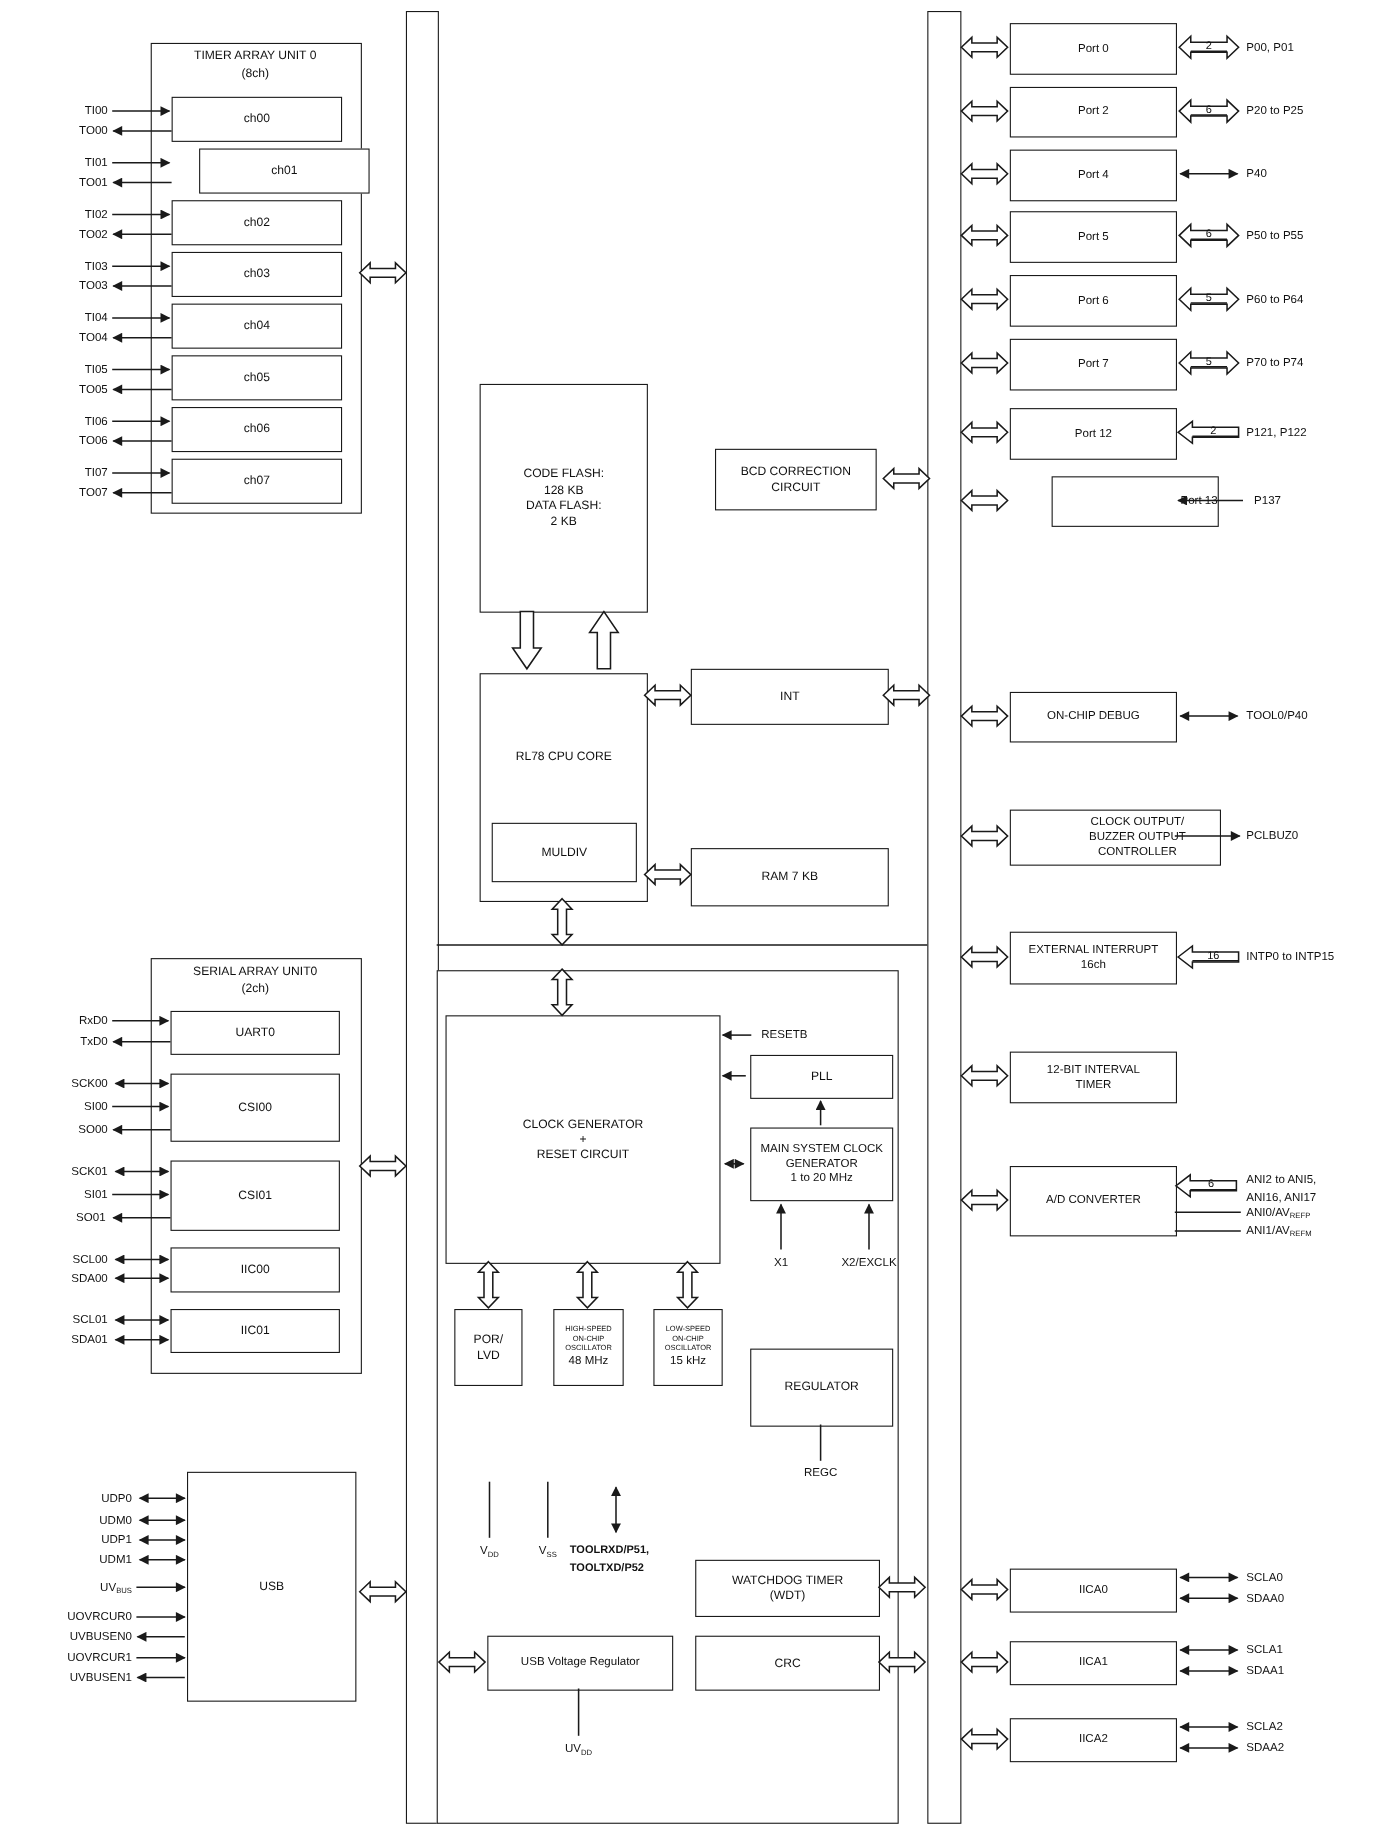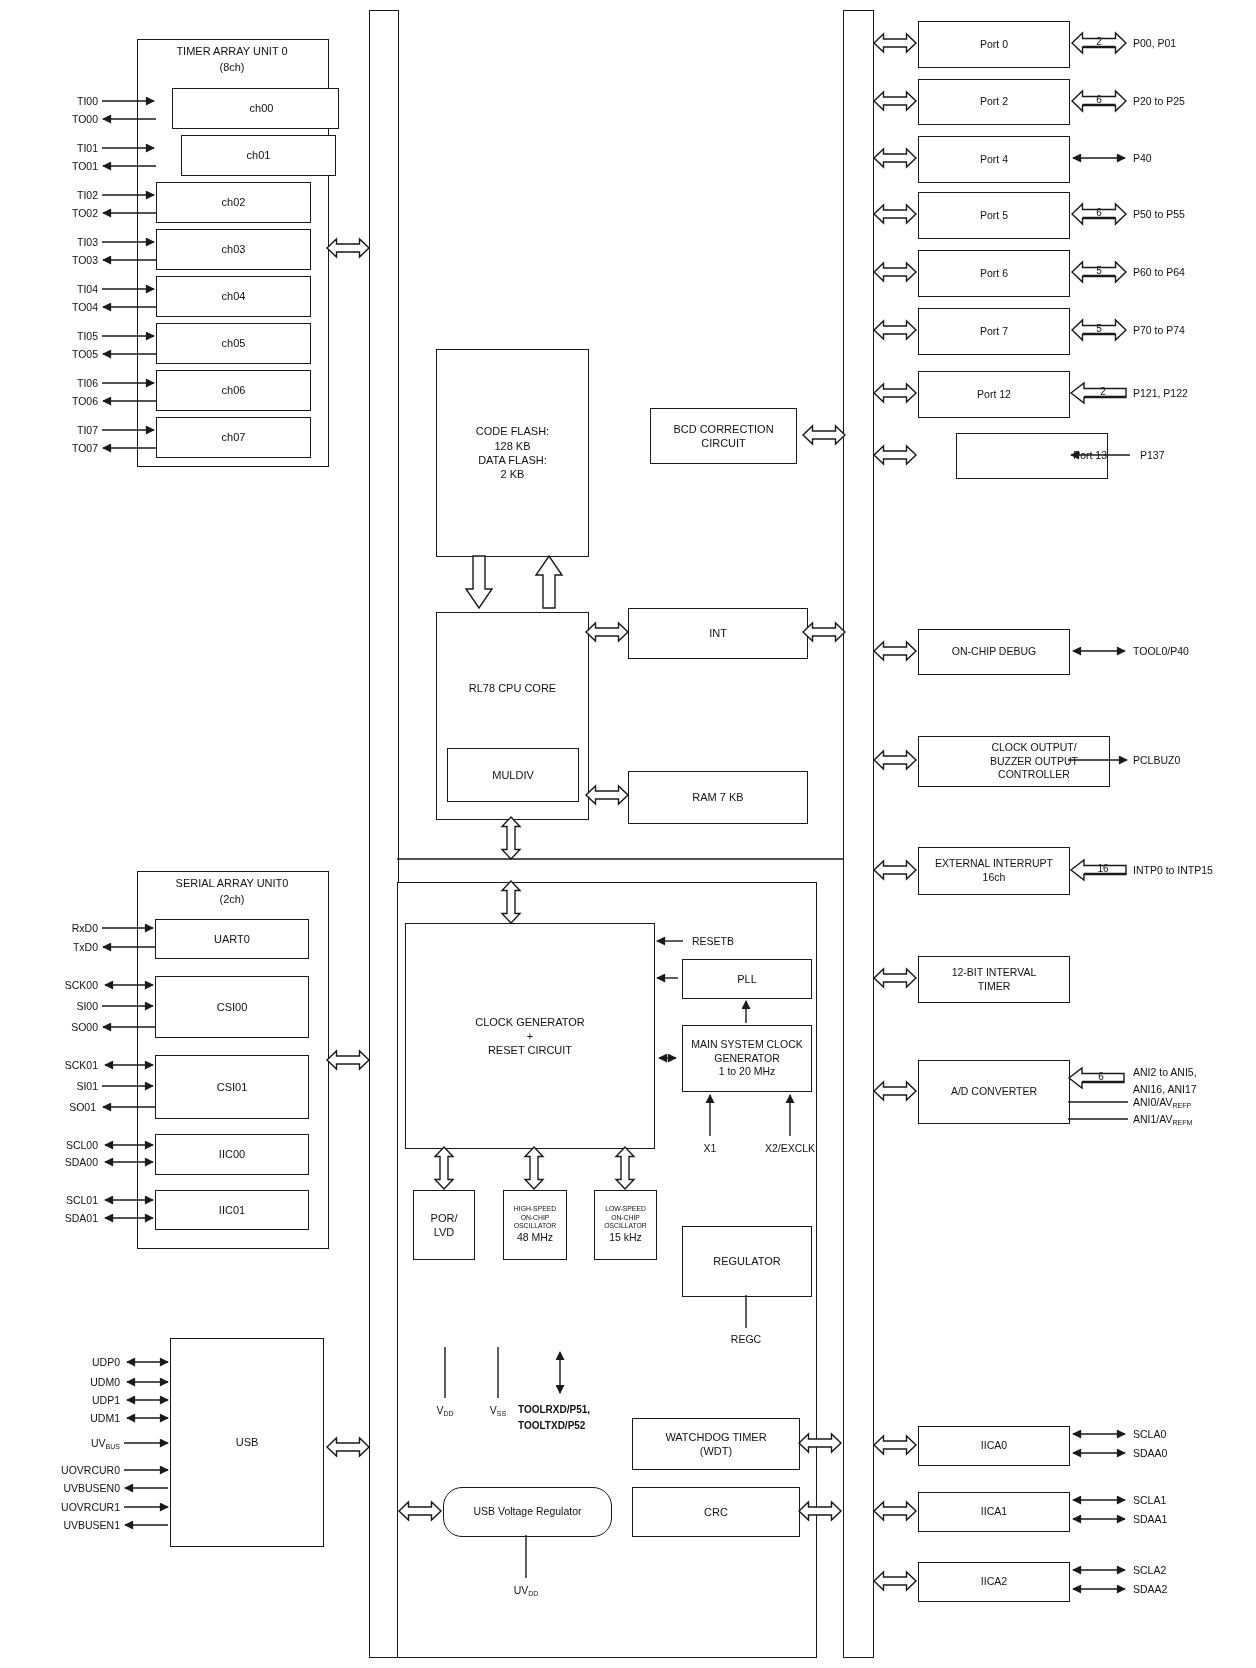--- a/index.html
+++ b/index.html
@@ -29,21 +29,21 @@
 
   <div class="bus" style="left:369px;top:10px;width:28px;height:1646px;"></div>
   <div class="bus" style="left:843px;top:10px;width:29px;height:1646px;"></div>
   <div class="ctn" style="left:397px;top:882px;width:418px;height:774px;"></div>
 
   <div class="ctn" style="left:137px;top:39px;width:190px;height:426px;"></div>
   <div class="ttl" style="left:139px;top:44px;width:186px;">
     <div>TIMER ARRAY UNIT 0</div>
     <div>(8ch)</div>
   </div>
-  <div class="box" style="left:172px;top:88px;width:153px;height:39px;padding-left:12px;">
+  <div class="box" style="left:156px;top:88px;width:153px;height:39px;">
       <span>ch00</span>
     </div>
   <div class="box" style="left:156px;top:135px;width:153px;height:39px;margin-left:25px;">
       <span>ch01</span>
     </div>
   <div class="box" style="left:156px;top:182px;width:153px;height:39px;">
       <span>ch02</span>
     </div>
   <div class="box" style="left:156px;top:229px;width:153px;height:39px;">
       <span>ch03</span>
@@ -185,21 +185,21 @@
     </div>
   <div class="lbl c" style="left:716px;top:1333px;width:60px;">REGC</div>
   <div class="lbl c" style="left:425px;top:1404px;width:40px;"><span>V</span><span class="sb">DD</span></div>
   <div class="lbl c" style="left:478px;top:1404px;width:40px;"><span>V</span><span class="sb">SS</span></div>
   <div class="lbl" style="left:518px;top:1404px;font-weight:bold;font-size:10px;">TOOLRXD/P51,</div>
   <div class="lbl" style="left:518px;top:1420px;font-weight:bold;font-size:10px;">TOOLTXD/P52</div>
   <div class="box" style="left:632px;top:1418px;width:166px;height:50px;">
     <div>WATCHDOG TIMER</div>
     <div>(WDT)</div>
   </div>
-  <div class="box f10" style="left:443px;top:1487px;width:167px;height:48px;border-radius:19px;">
+  <div class="box f10" style="left:443px;top:1487px;width:167px;height:48px;">
       <span>USB Voltage Regulator</span>
     </div>
   <div class="box" style="left:632px;top:1487px;width:166px;height:48px;">
       <span>CRC</span>
     </div>
   <div class="lbl c" style="left:500px;top:1584px;width:52px;"><span>UV</span><span class="sb">DD</span></div>
 
   <div class="box f10" style="left:918px;top:21px;width:150px;height:45px;">
       <span>Port 0</span>
     </div>

